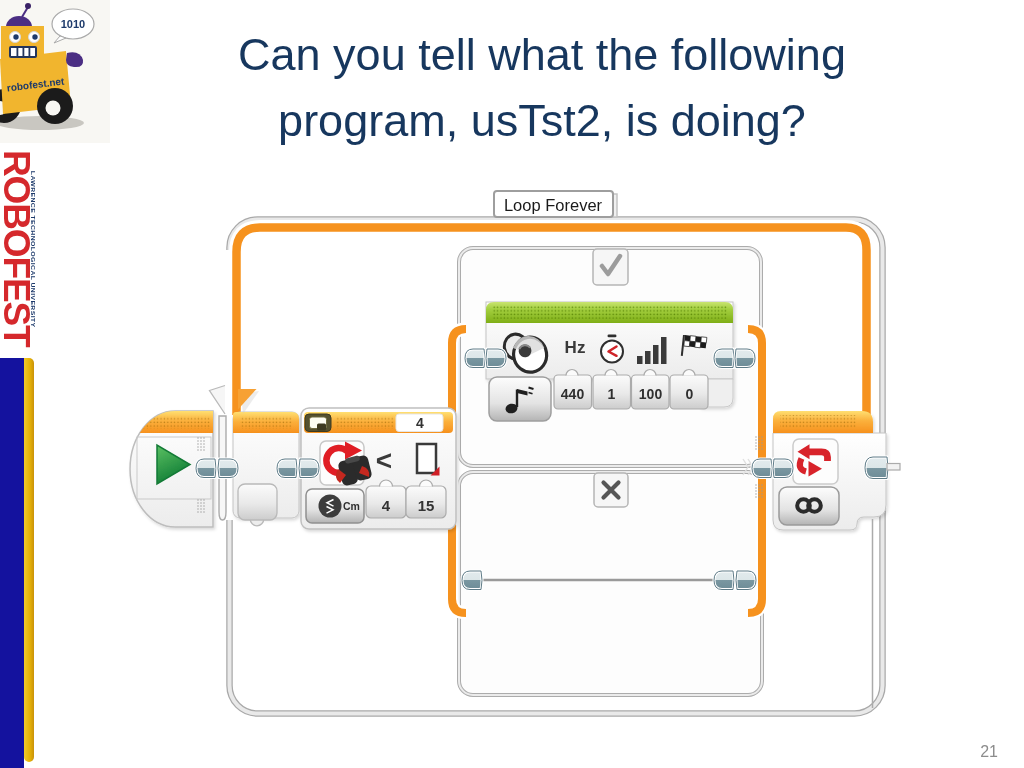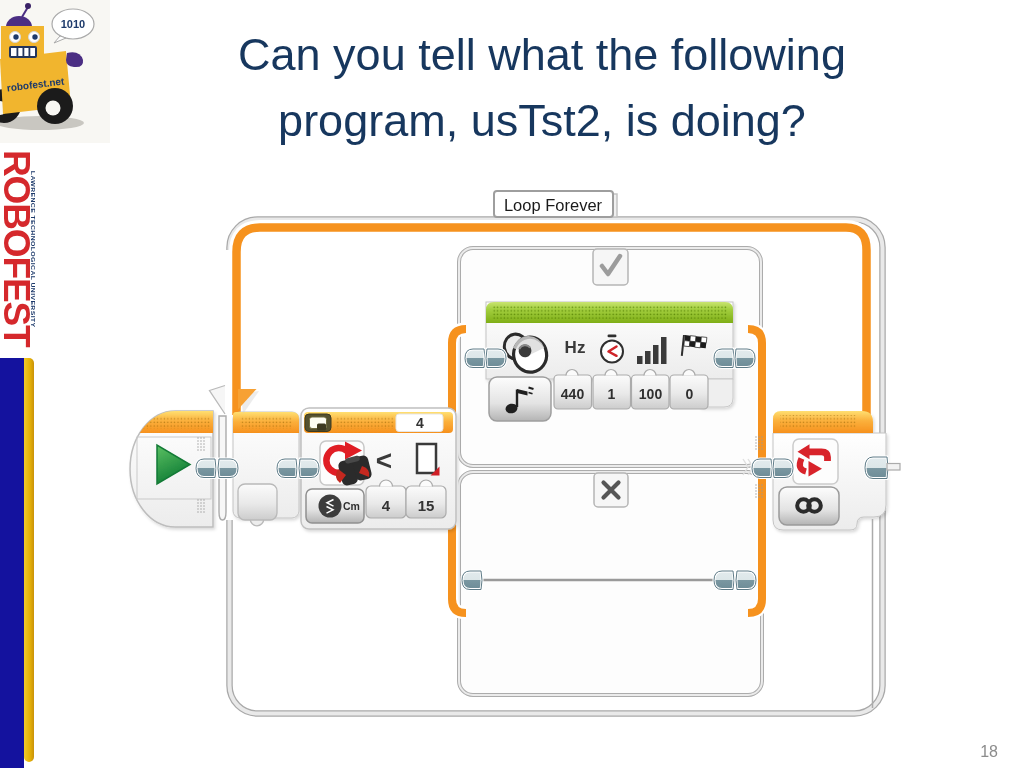--- a/index.html
+++ b/index.html
@@ -48,21 +48,21 @@
   <text x="73" y="28" text-anchor="middle" font-size="11" font-weight="bold" fill="#1d3a6b">1010</text>
 </svg>
 <svg id="rlogo" width="40" height="210" viewBox="0 0 40 210">
   <text x="0" y="0" transform="translate(1 2) rotate(90)" font-size="38" font-weight="bold" fill="#d5282c" letter-spacing="-1.2">ROBOFEST</text>
 </svg>
 <svg id="ltu" width="12" height="200" viewBox="0 0 12 200">
   <text x="0" y="0" transform="translate(2 5) rotate(90)" font-size="7.2" font-weight="bold" fill="#1d3a6b" letter-spacing=".4" textLength="188" lengthAdjust="spacingAndGlyphs">LAWRENCE TECHNOLOGICAL UNIVERSITY</text>
 </svg>
 <div id="bluebar"></div>
 <div id="goldbar"></div>
-<div id="pagenum">18</div>
+<div id="pagenum">21</div>
 <svg id="diagram" width="1024" height="768" viewBox="0 0 1024 768">
 <defs>
  <linearGradient id="gOB" x1="0" y1="0" x2="0" y2="1">
    <stop offset="0" stop-color="#ffdf71"></stop>
         <stop offset="0.45" stop-color="#fbb03c"></stop>
    <stop offset="1" stop-color="#f6911e"></stop>
  </linearGradient>
  <linearGradient id="gGB" x1="0" y1="0" x2="0" y2="1">
    <stop offset="0" stop-color="#c9e470"></stop>
         <stop offset="0.35" stop-color="#a3cf3f"></stop>

